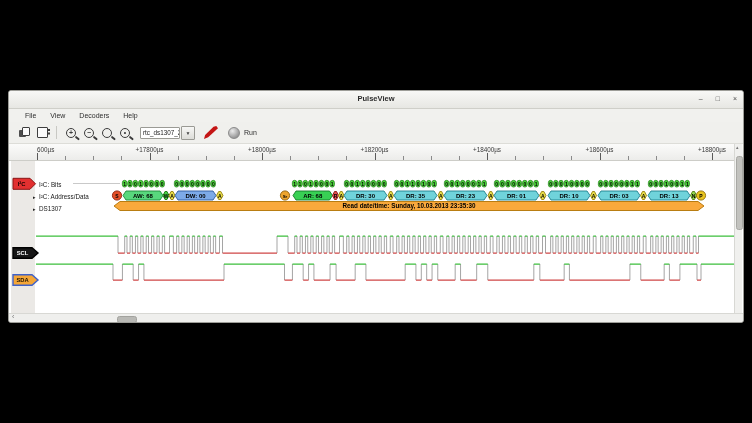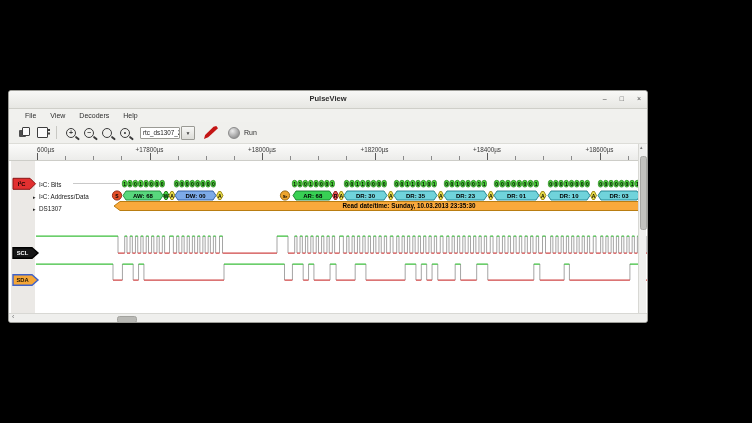--- a/index.html
+++ b/index.html
@@ -1,18 +1,18 @@
 <!DOCTYPE html>
 <html><head>
 <meta charset="utf-8">
 <style>
   html,body{margin:0;padding:0;background:#000;}
   body{width:752px;height:423px;position:relative;overflow:hidden;
        font-family:"Liberation Sans",sans-serif;-webkit-font-smoothing:antialiased;}
-  .window{position:absolute;left:8px;top:90px;width:640px;height:233px;
+  .window{position:absolute;left:8px;top:90px;width:736px;height:233px;
           background:#f1f1ee;border:1px solid #9d9d98;border-radius:3px;
           box-sizing:border-box;overflow:hidden;}
   
   .titlebar{position:relative;height:17px;background:linear-gradient(#f8f8f6,#e7e7e3);
             border-bottom:1px solid #cfcfc9;}
   .title{position:absolute;left:0;right:0;top:3px;text-align:center;
          font-size:7.5px;font-weight:bold;color:#2c2c2c;}
   .winctl{position:absolute;right:6px;top:2px;display:flex;gap:13px;
           font-size:7px;color:#4a4a4a;}
   .winctl span{cursor:default;line-height:12px;}

